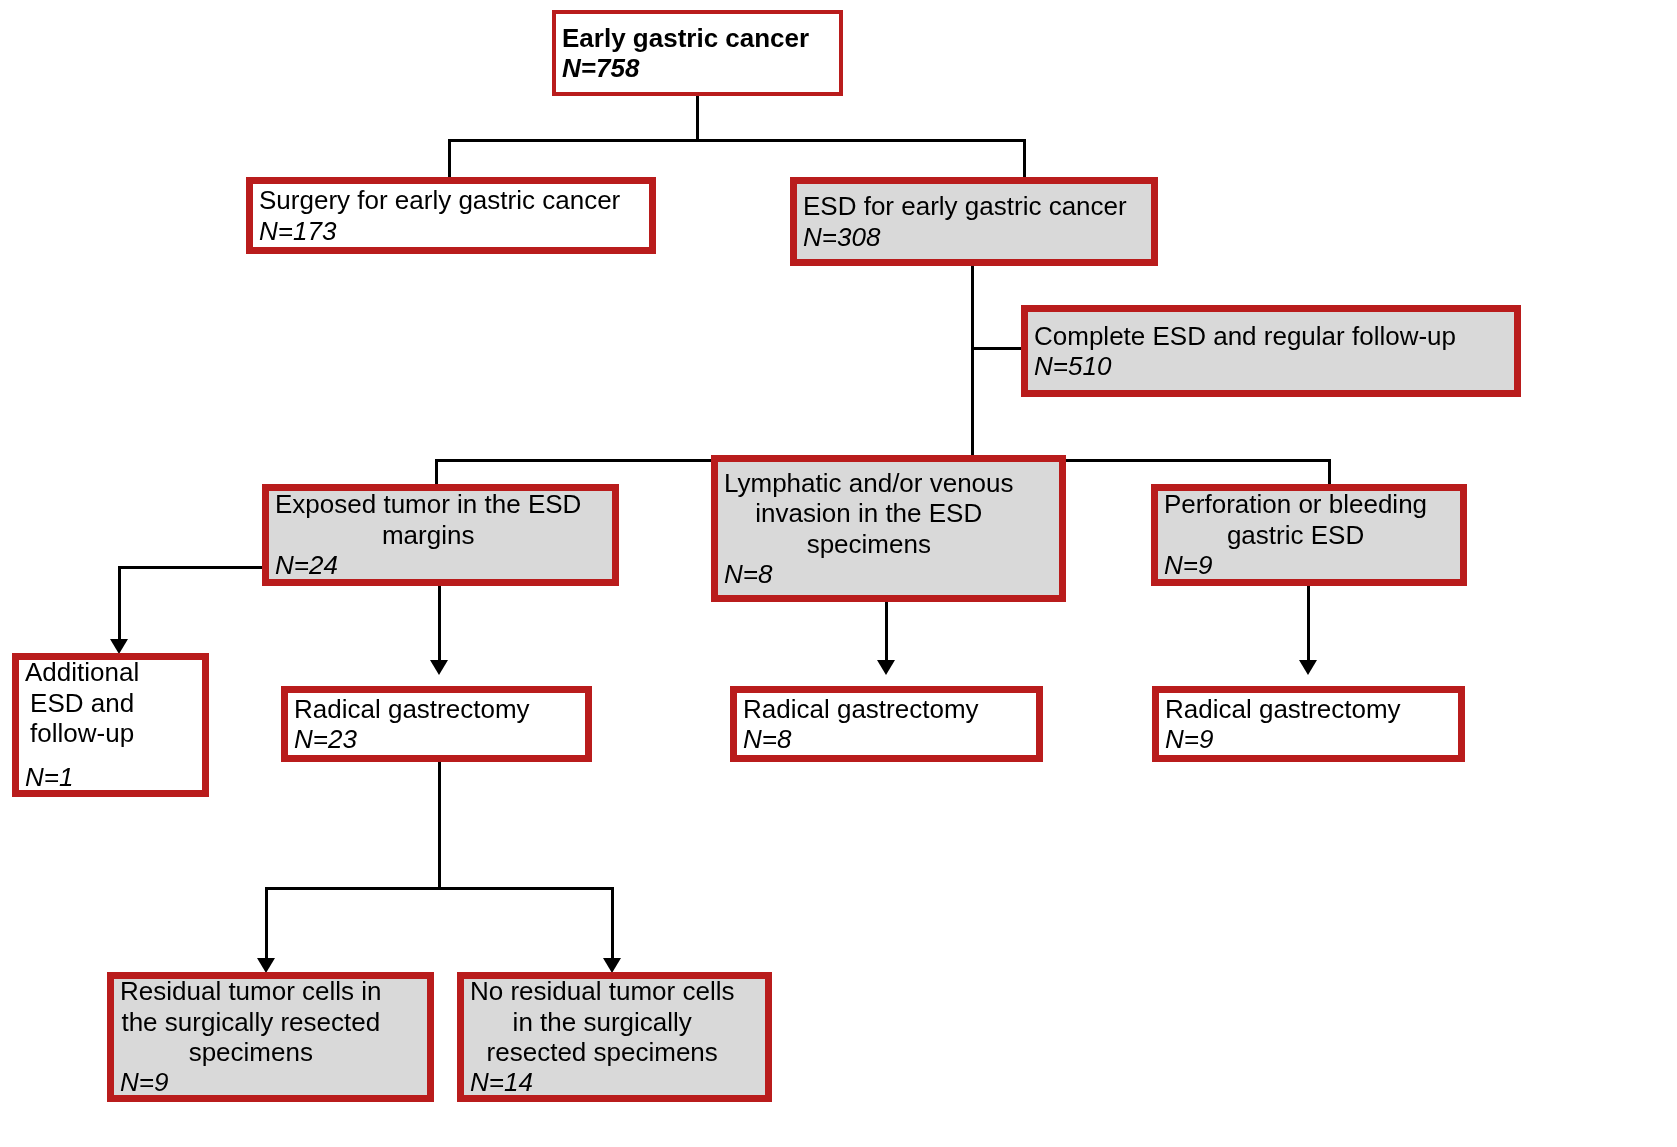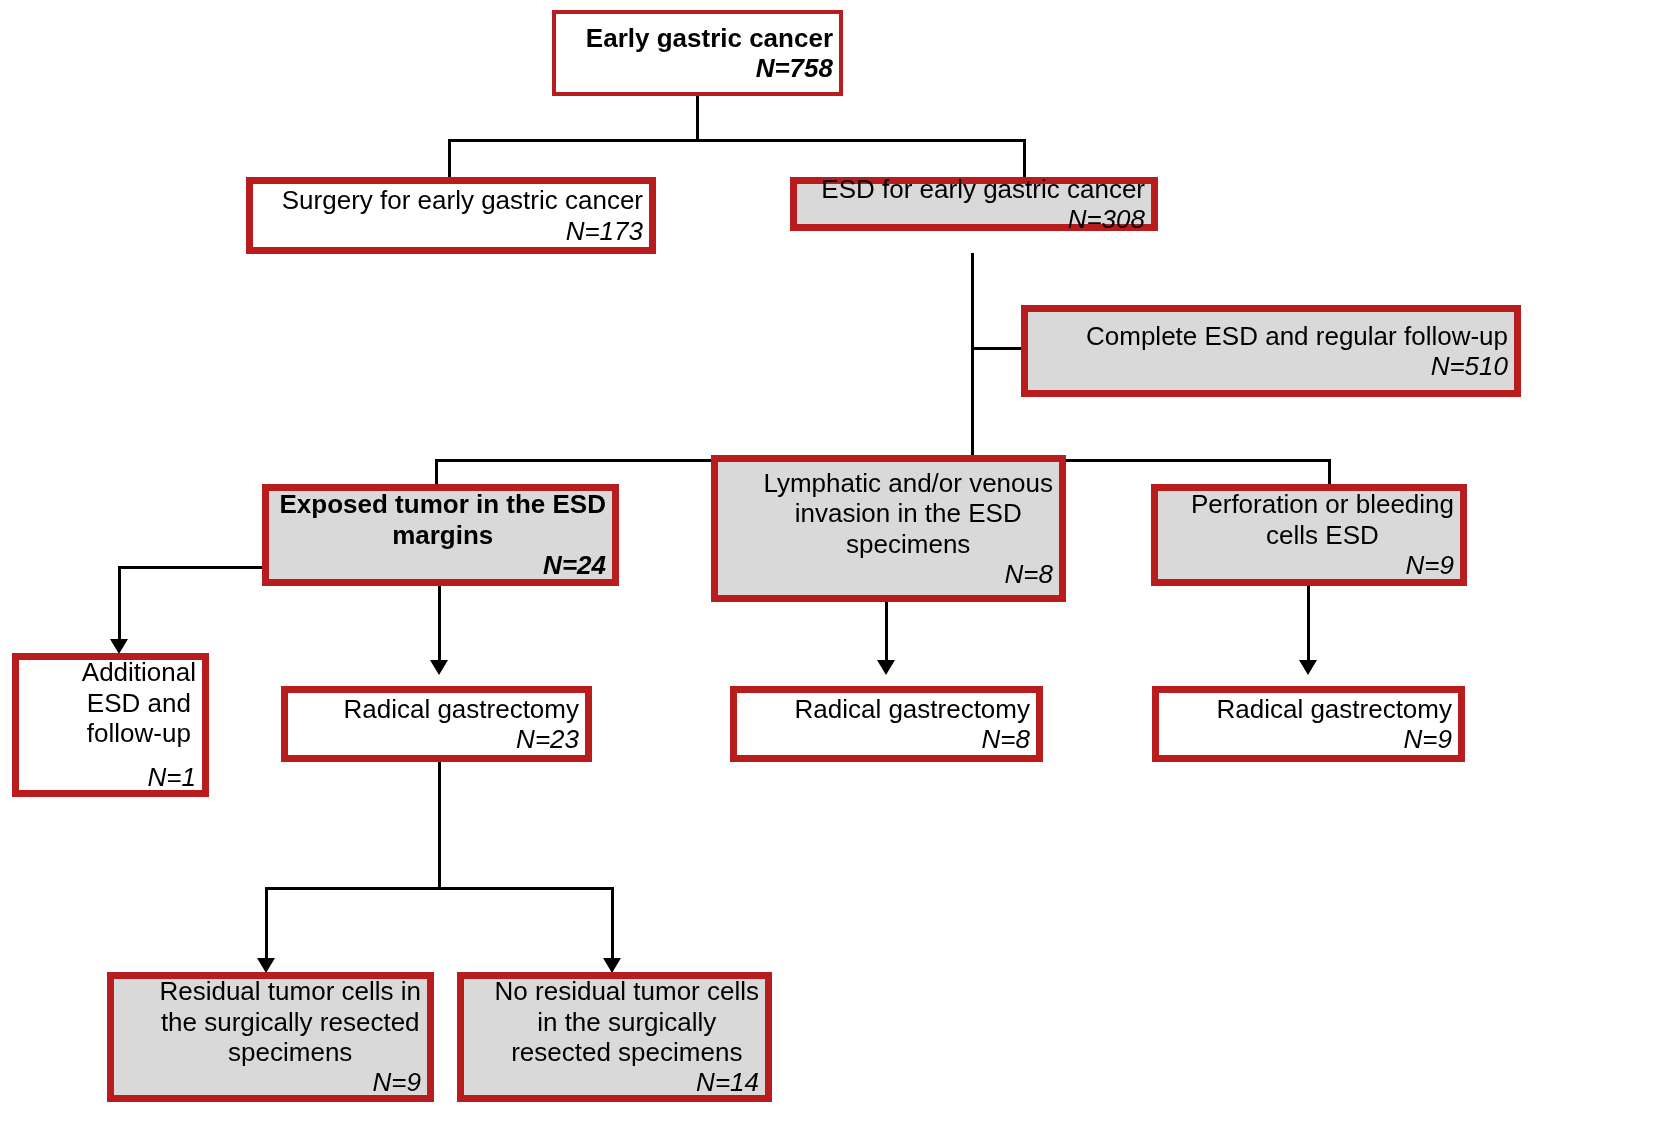--- a/index.html
+++ b/index.html
@@ -8,21 +8,21 @@
   #canvas{position:relative;width:1677px;height:1147px;background:#fff;overflow:hidden;}
 
   
   .node{
     position:absolute;
     box-sizing:border-box;
     border:7px solid #b91c1c;
     background:#ffffff;
     display:flex;
     flex-direction:column;
-    align-items:flex-end;
+    align-items:flex-start;
     justify-content:center;
     text-align:center;
     line-height:1.17;
     font-size:26px;
     padding:2px 6px;
   }
   .node.shaded{background:#d9d9d9;}
   .node.root{border-width:4px;font-weight:bold;}
   .node .lbl{display:block;white-space:pre-line;}
   .node .num{display:block;font-style:italic;}
@@ -92,46 +92,46 @@
   <div class="node root" style="left:552px;top:10px;width:291px;height:86px;">
     <span class="lbl">Early gastric cancer</span>
     <span class="num">N=758</span>
   </div>
 
   <div class="node" style="left:246px;top:177px;width:410px;height:77px;">
     <span class="lbl">Surgery for early gastric cancer</span>
     <span class="num">N=173</span>
   </div>
 
-  <div class="node shaded" style="left:790px;top:177px;width:368px;height:54px;">
+  <div class="node shaded" style="left:790px;top:177px;width:368px;height:89px;">
     <span class="lbl">ESD for early gastric cancer</span>
     <span class="num">N=308</span>
   </div>
 
   <div class="node shaded" style="left:1021px;top:305px;width:500px;height:92px;">
     <span class="lbl">Complete ESD and regular follow-up</span>
     <span class="num">N=510</span>
   </div>
 
-  <div class="node shaded" style="left:262px;top:484px;width:357px;height:102px;font-weight:bold;">
+  <div class="node shaded" style="left:262px;top:484px;width:357px;height:102px;">
     <span class="lbl">Exposed tumor in the ESD
 margins</span>
     <span class="num">N=24</span>
   </div>
 
   <div class="node shaded" style="left:711px;top:455px;width:355px;height:147px;">
     <span class="lbl">Lymphatic and/or venous
 invasion in the ESD
 specimens</span>
     <span class="num">N=8</span>
   </div>
 
   <div class="node shaded" style="left:1151px;top:484px;width:316px;height:102px;">
     <span class="lbl">Perforation or bleeding
-cells ESD</span>
+gastric ESD</span>
     <span class="num">N=9</span>
   </div>
 
   <div class="node" style="left:12px;top:653px;width:197px;height:144px;gap:14px;">
     <span class="lbl">Additional
 ESD and
 follow-up</span>
     <span class="num">N=1</span>
   </div>
 

